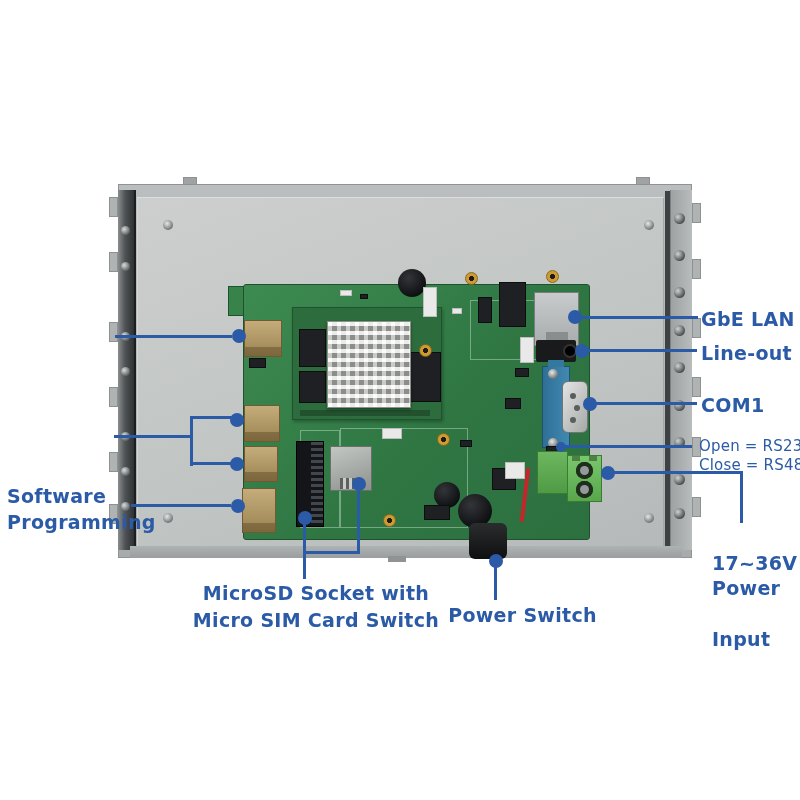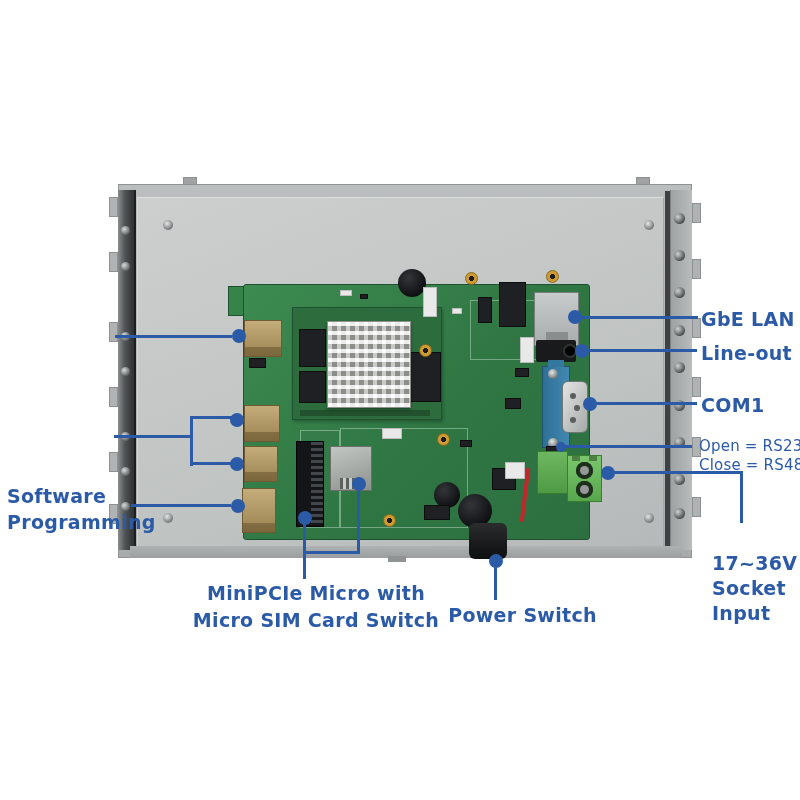--- a/index.html
+++ b/index.html
@@ -227,21 +227,21 @@
   </div>
   <div class="hline" style="left:131px;top:504px;width:100px;"></div>
   <div class="dot" style="left:231px;top:499px;"></div>
 
   <div class="dot" style="left:298px;top:511px;"></div>
   <div class="dot" style="left:352px;top:477px;"></div>
   <div class="vline" style="left:303px;top:517px;height:62px;"></div>
   <div class="vline" style="left:357px;top:483px;height:71px;"></div>
   <div class="hline" style="left:303px;top:551px;width:57px;"></div>
   <div class="lbl" style="left:190px;top:580px;width:252px;text-align:center;line-height:27px;">
-    <span style="position:static;display:block;">MiniPCIe Micro with</span>
+    <span style="position:static;display:block;">MicroSD Socket with</span>
     <span style="position:static;display:block;">Micro SIM Card Switch</span>
   </div>
 
   <div class="dot" style="left:489px;top:554px;"></div>
   <div class="vline" style="left:494px;top:560px;height:40px;"></div>
   <div class="lbl" style="left:440px;top:602px;width:165px;text-align:center;">Power Switch</div>
 
   <div class="dot" style="left:568px;top:310px;"></div>
   <div class="hline" style="left:578px;top:316px;width:120px;"></div>
   <div class="lbl" style="left:701px;top:306px;">GbE LAN</div>
@@ -259,17 +259,17 @@
   <div class="lbl lbl-sm" style="left:699px;top:437px;">
     <span style="position:static;display:block;">Open = RS232</span>
     <span style="position:static;display:block;">Close = RS485</span>
   </div>
 
   <div class="dot" style="left:601px;top:466px;"></div>
   <div class="hline" style="left:610px;top:471px;width:133px;"></div>
   <div class="vline" style="left:740px;top:471px;height:52px;"></div>
   <div class="lbl" style="left:712px;top:551px;line-height:25px;">
     <span style="position:static;display:block;">17~36V</span>
-    <span style="position:static;display:block;">Socket</span>
-    <span style="position:static;display:block;">Input</span>
+    <span style="position:static;display:block;">Power</span>
+    <span style="position:static;display:block;margin-top:26px;">Input</span>
   </div>
 
 </div>
 
 </body></html>

